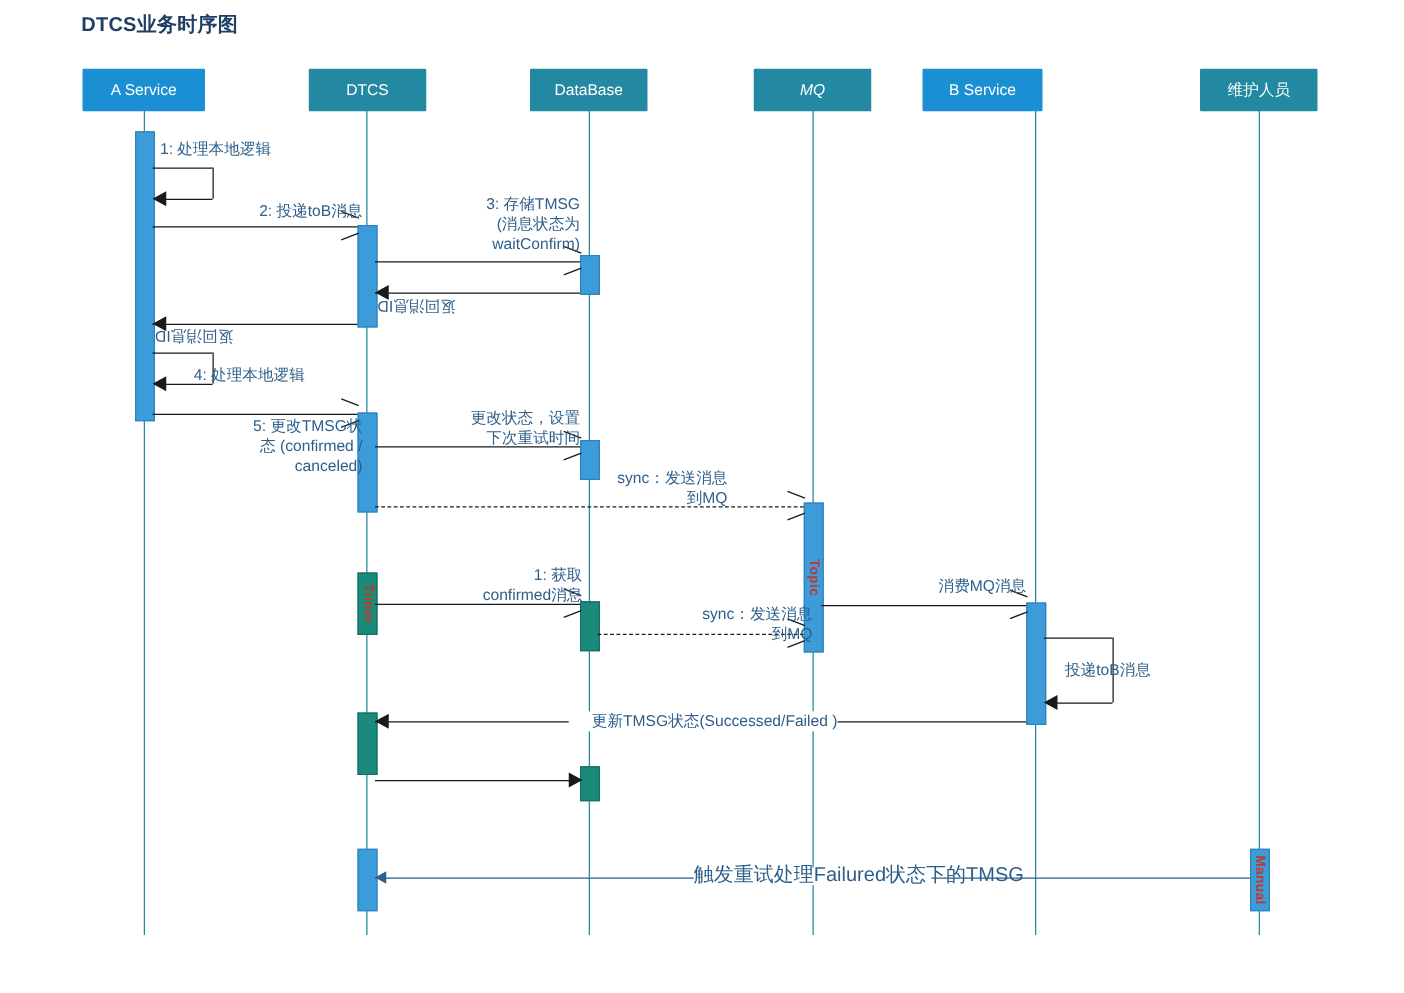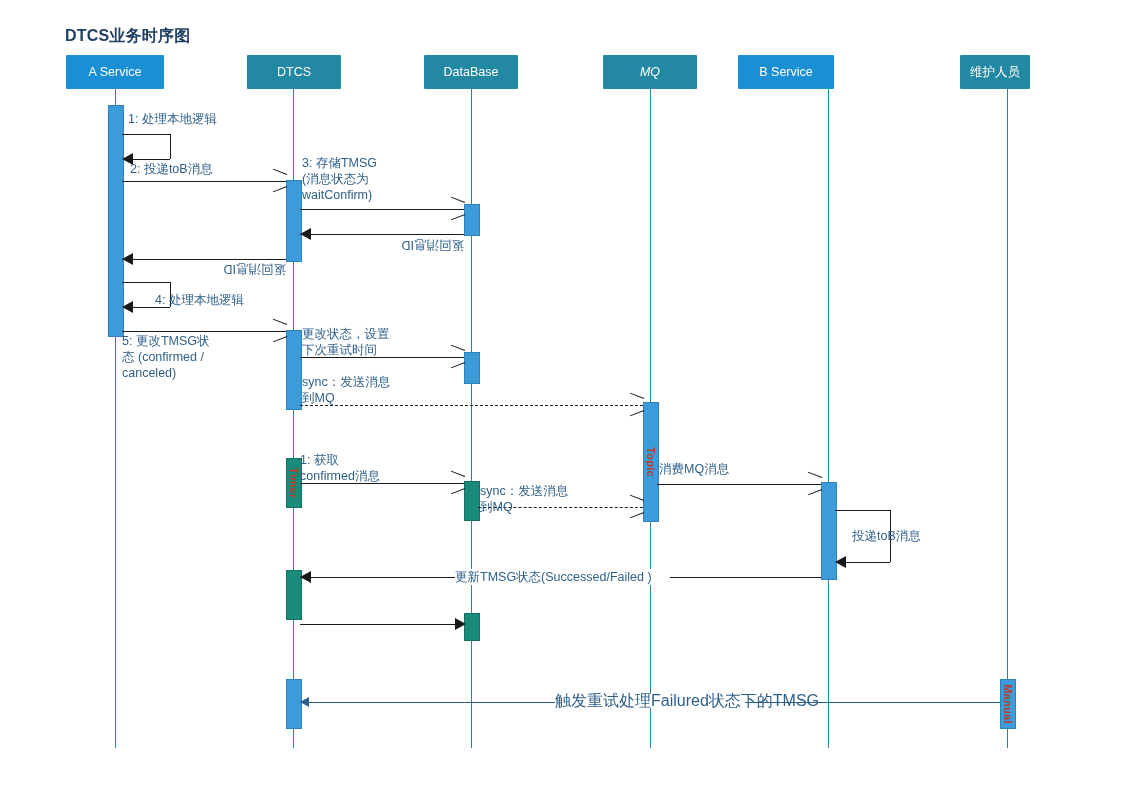--- a/index.html
+++ b/index.html
@@ -5,21 +5,21 @@
   html,body{margin:0;padding:0;}
   body{
     width:1123px;height:794px;background:#ffffff;
     font-family:"Liberation Sans","DejaVu Sans",sans-serif;
     position:relative;overflow:hidden;
   }
   #stage{position:absolute;left:0;top:0;width:1123px;height:794px;}
   .title{
     position:absolute;left:65px;top:10px;
     font-size:16px;font-weight:bold;color:#1f3f63;
-    letter-spacing:.2px;white-space:nowrap;margin-top:16px;
+    letter-spacing:.2px;white-space:nowrap;
   }
   
   .pbox{
     position:absolute;height:34px;border-radius:1px;
     display:flex;align-items:center;justify-content:center;
     color:#ffffff;font-size:12.5px;white-space:nowrap;
   }
   
   .lifeline{position:absolute;width:1px;background:#2389a2;}
   
@@ -56,21 +56,21 @@
   .vee{position:absolute;width:14px;height:16px;}
   .vee:before,.vee:after{
     content:"";position:absolute;left:0;width:15px;height:0;
     border-top:1.3px solid #1a1a1a;
   }
   .vee:before{top:1px;transform:rotate(21deg);transform-origin:right center;}
   .vee:after{top:13px;transform:rotate(-21deg);transform-origin:right center;}
   
   .lbl{
     position:absolute;color:#2e5f8a;font-size:12.5px;line-height:16px;
-    text-align:left;white-space:pre;
+    text-align:right;white-space:pre;
   }
   .lbl.sm{font-size:16px;line-height:14px;}
   .lbl.flip{transform:rotate(180deg);}
   .lbl.left{text-align:left;}
 </style>
 </head>
 <body>
 
 <div id="stage">
 
@@ -91,21 +91,21 @@
   </div>
   <div class="pbox" style="left:424px;top:55px;width:94px;background:#2389a2;">
     <span>DataBase</span>
   </div>
   <div class="pbox" style="left:603px;top:55px;width:94px;background:#2389a2;font-style:italic;">
     <span>MQ</span>
   </div>
   <div class="pbox" style="left:738px;top:55px;width:96px;background:#1b8fd4;">
     <span>B Service</span>
   </div>
-  <div class="pbox" style="left:960px;top:55px;width:70px;background:#2389a2;align-items:center;">
+  <div class="pbox" style="left:960px;top:55px;width:94px;background:#2389a2;align-items:center;">
     <span>维护人员</span>
   </div>
 
   <div class="act blue" style="left:108px;top:105px;height:230px;"></div>
 
   <div class="act blue" style="left:286px;top:180px;height:80px;"></div>
 
   <div class="act blue" style="left:464px;top:204px;height:30px;"></div>
 
   <div class="act blue" style="left:286px;top:330px;height:78px;"></div>

